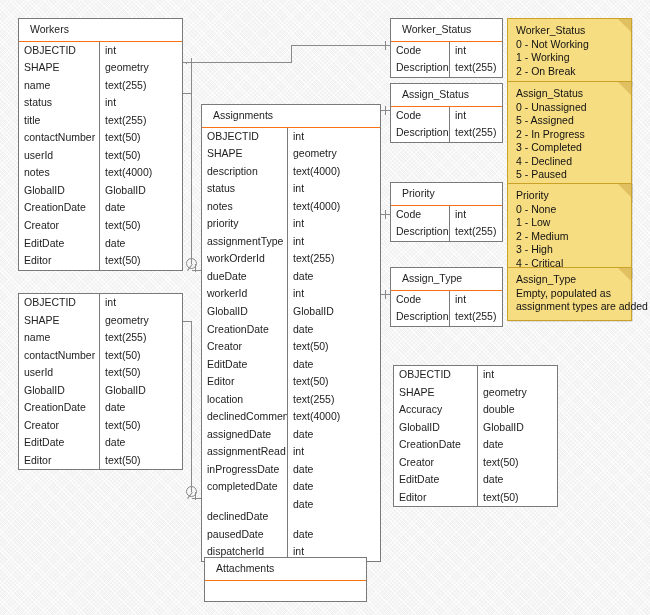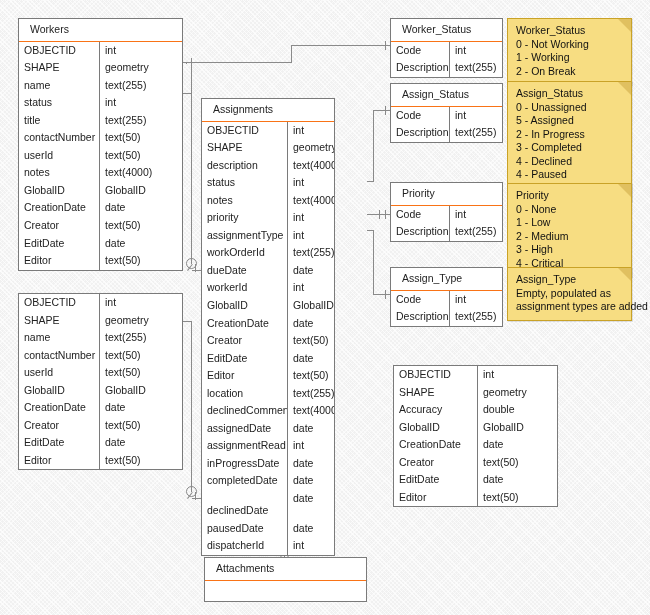--- a/index.html
+++ b/index.html
@@ -203,21 +203,21 @@
           <div class="fname" style="width: 80px;">EditDate</div>
           <div class="ftype">date</div>
         </div>
         <div class="erow">
           <div class="fname" style="width: 80px;">Editor</div>
           <div class="ftype">text(50)</div>
         </div>
       </div>
   </div>
 
-  <div class="entity" id="ent-assignments" style="left:201px;top:98px;width:134px;">
+  <div class="entity" id="ent-assignments" style="left:201px;top:104px;width:180px;">
     <div class="ent-head">Assignments</div>
     <div class="ent-body">
         <div class="erow">
           <div class="fname" style="width: 85px;">OBJECTID</div>
           <div class="ftype">int</div>
         </div>
         <div class="erow">
           <div class="fname" style="width: 85px;">SHAPE</div>
           <div class="ftype">geometry</div>
         </div>
@@ -424,21 +424,21 @@
 
   <div class="note" id="note-assign-status" style="left:507px;top:81px;width:125px;">
     <span class="fold"></span>
     <div class="nline">Assign_Status</div>
     <div>
         <div class="nline">0 - Unassigned</div>
         <div class="nline">5 - Assigned</div>
         <div class="nline">2 - In Progress</div>
         <div class="nline">3 - Completed</div>
         <div class="nline">4 - Declined</div>
-        <div class="nline">4 - Paused</div>
+        <div class="nline">5 - Paused</div>
         <div class="nline">6 - Canceled</div>
       </div>
   </div>
 
   <div class="note" id="note-priority" style="left:507px;top:183px;width:125px;">
     <span class="fold"></span>
     <div class="nline">Priority</div>
     <div>
         <div class="nline">0 - None</div>
         <div class="nline">1 - Low</div>

